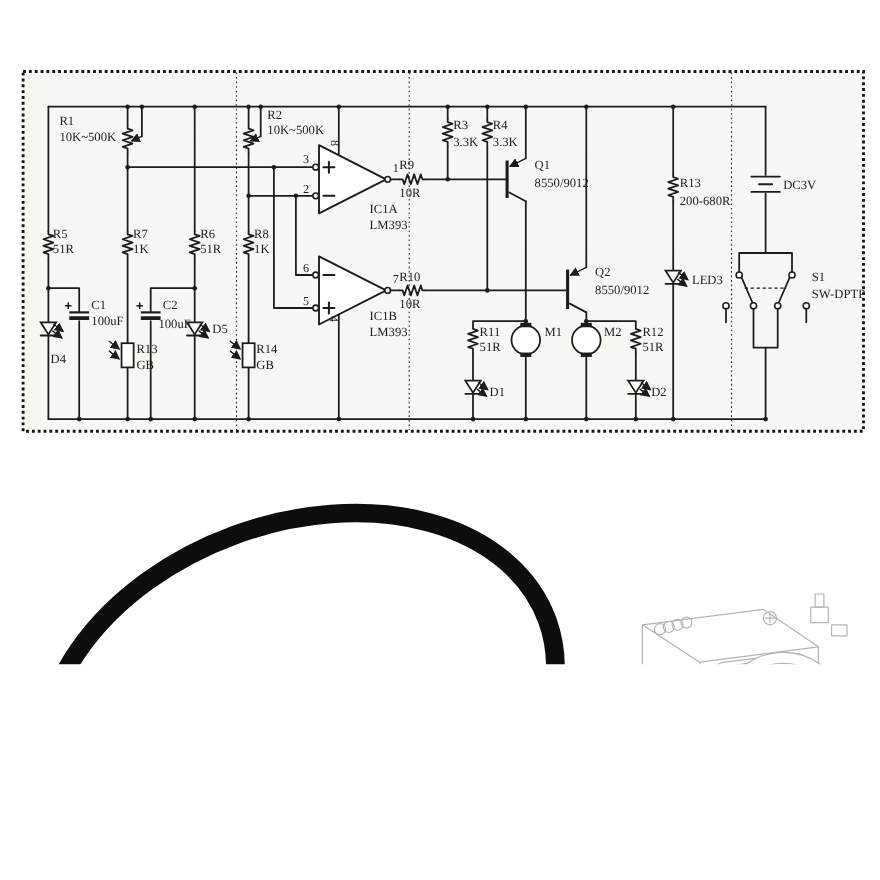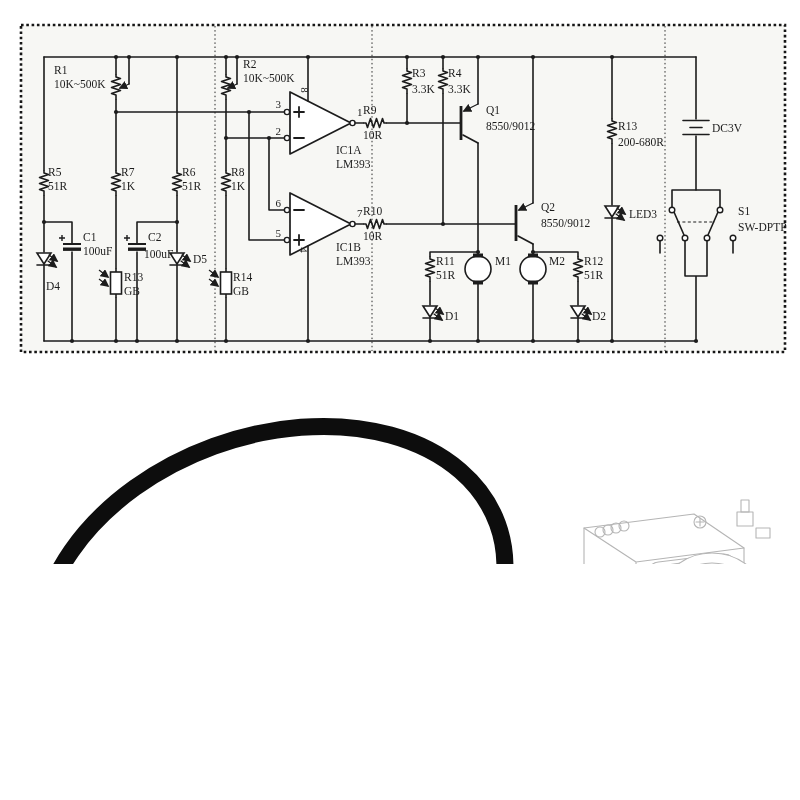--- a/index.html
+++ b/index.html
@@ -1,17 +1,17 @@
 <!DOCTYPE html>
 <html><head>
 <meta charset="utf-8">
 <style>
   html,body{margin:0;padding:0;background:#ffffff;}
   .page{position:relative;width:800px;height:564px;background:#ffffff;overflow:hidden;
-        font-family:"Liberation Serif", serif;}
+        font-family:"Liberation Serif", serif;margin-top:40px;}
   .schematic-svg{position:absolute;top:0;left:0;}
   .photo-svg{position:absolute;top:400px;left:0;}
   text{font-family:"Liberation Serif", serif;font-size:11.5px;fill:#1c1c1c;}
   .pin-num{font-size:11px;}
   .wire{stroke:#1c1c1c;stroke-width:1.6;fill:none;stroke-linejoin:round;stroke-linecap:round;}
   .thin{stroke-width:1.25;}
   .qbar{stroke:#1c1c1c;stroke-width:2.8;}
   .pin-circle{fill:#ffffff;stroke:#1c1c1c;stroke-width:1.4;}
   .divider{stroke:#2b2b2b;stroke-width:1;stroke-dasharray:1.5 2.6;}
   .border-dotted{fill:#f7f7f4;stroke:#161616;stroke-width:2.6;stroke-dasharray:2.6 2.7;}

